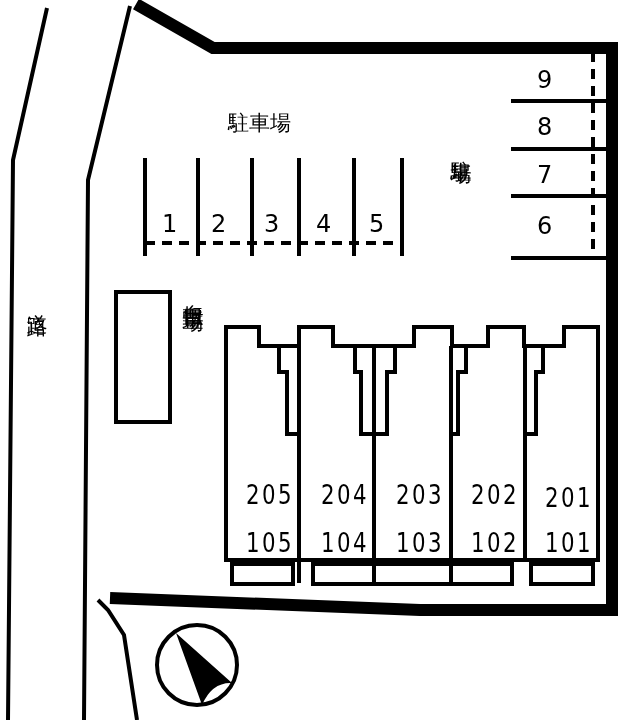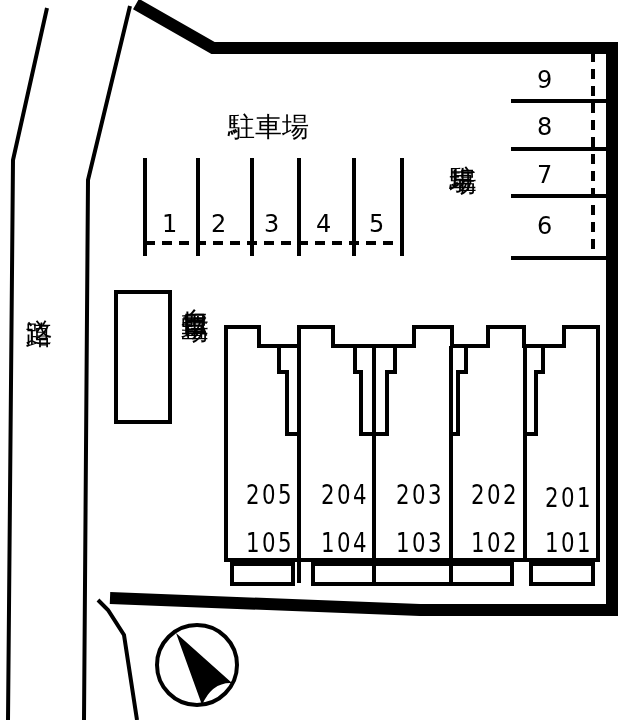--- a/index.html
+++ b/index.html
@@ -13,21 +13,21 @@
       color: #000;
     }
     svg.plan { position: absolute; left: 0; top: 0; }
     .lbl {
       position: absolute;
       font-family: "DejaVu Sans", "Liberation Sans", sans-serif;
       color: #000;
       line-height: 1;
       white-space: nowrap;
     }
-    .jp { font-size: 27px; }
+    .jp { font-size: 21px; }
     .vert {
       writing-mode: vertical-rl;
       text-orientation: upright;
       letter-spacing: 2px;
     }
     .num { font-size: 24px; }
     .unit {
       font-size: 26px;
       letter-spacing: 3px;
       transform: scaleX(0.82);

